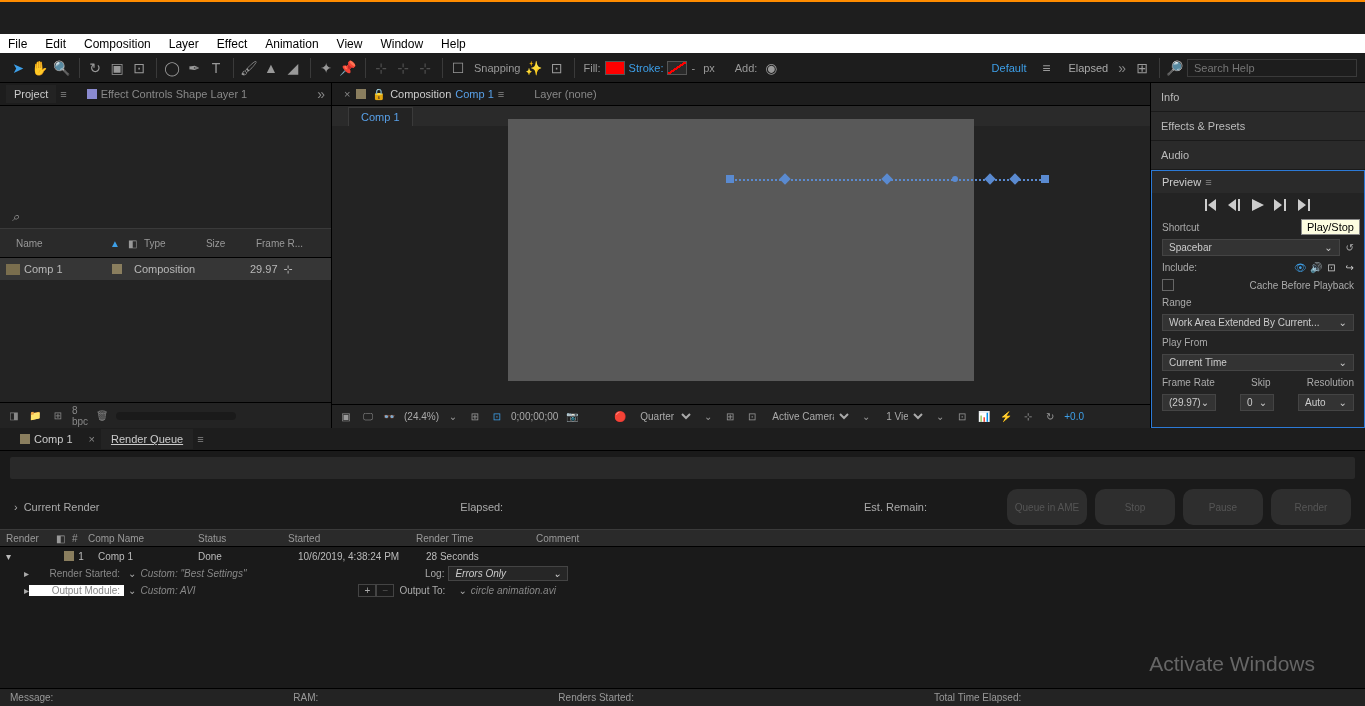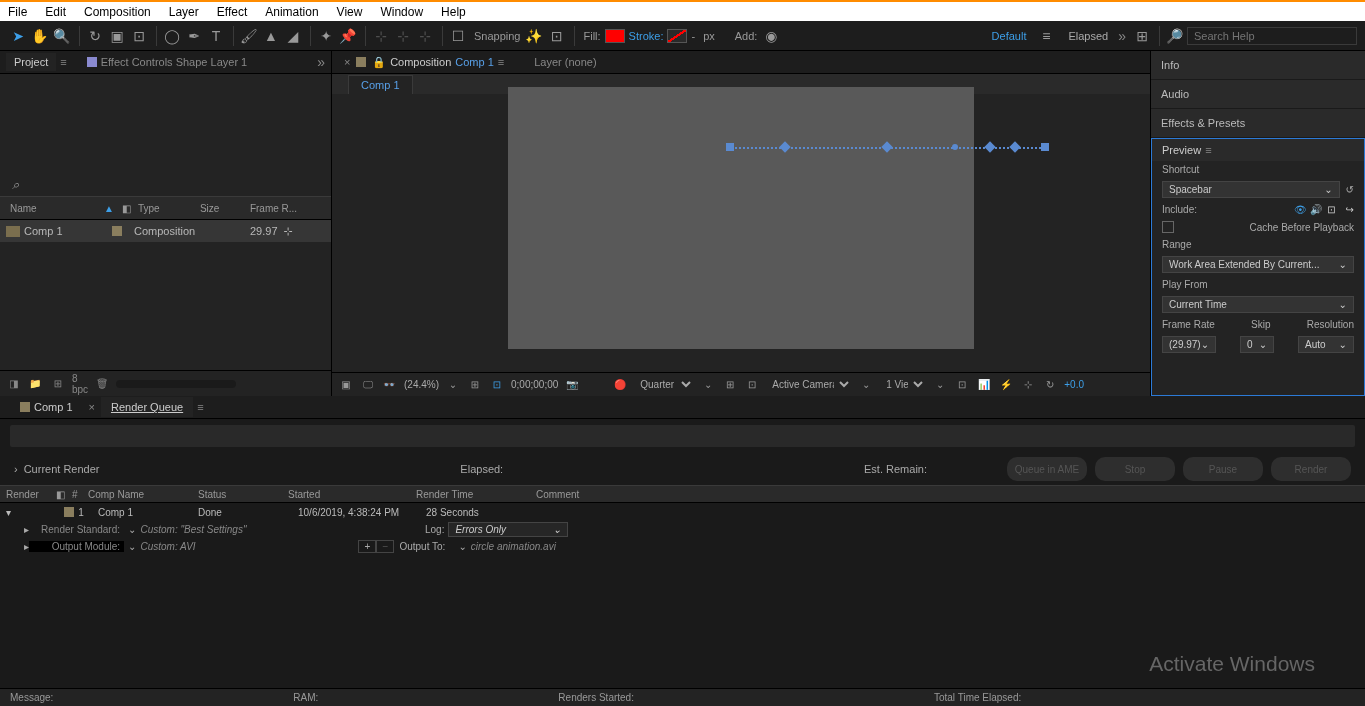--- a/index.html
+++ b/index.html
@@ -1,18 +1,18 @@
 <!DOCTYPE html>
 <html><head>
 <meta charset="utf-8">
 <style>
 * { margin: 0; padding: 0; box-sizing: border-box; font-family: "Segoe UI", Arial, sans-serif; }
 body { background: #1e1e1e; color: #b8b8b8; font-size: 11px; width: 1365px; height: 706px; overflow: hidden; position: relative; }
 .orange-top { height: 2px; background: #ff8c00; }
-.menubar { background: #fff; color: #000; height: 19px; display: flex; align-items: center; padding-left: 8px; font-size: 12px; }
+.menubar { background: #fff; color: #000; height: 19px; display: flex; align-items: center; padding-left: 8px; font-size: 12px; margin-top: 32px; }
 .menubar span { margin-right: 18px; cursor: pointer; }
 .toolbar { background: #1d1d1d; height: 30px; display: flex; align-items: center; padding: 0 8px; border-bottom: 1px solid #000; }
 .tool-icon { width: 20px; height: 20px; display: flex; align-items: center; justify-content: center; margin-right: 2px; color: #999; font-size: 14px; cursor: pointer; }
 .tool-sep { width: 1px; height: 20px; background: #3a3a3a; margin: 0 5px; }
 .tool-text { color: #999; font-size: 11px; margin: 0 4px; }
 .swatch { width: 20px; height: 14px; border: 1px solid #555; }
 .fill-red { background: #ff0000; }
 .stroke-none { background: linear-gradient(to bottom right, transparent 45%, red 45%, red 55%, transparent 55%), #2a2a2a; }
 .workspace-sel { color: #aaa; font-size: 11px; margin: 0 10px; }
 .search-help { background: #1d1d1d; border: 1px solid #3a3a3a; color: #888; padding: 2px 6px; font-size: 11px; width: 170px; }
@@ -25,21 +25,21 @@
 .panel-tabs { display: flex; align-items: center; background: #1d1d1d; height: 23px; border-bottom: 1px solid #000; padding-left: 6px; font-size: 11px; }
 .panel-tab { padding: 3px 8px; color: #ccc; display: flex; align-items: center; gap: 4px; }
 .panel-tab.active { background: #232323; color: #ccc; }
 .panel-tab.inactive { color: #888; }
 .menu-icon { color: #888; margin-left: 4px; cursor: pointer; }
 .close-x { color: #888; cursor: pointer; margin-left: 6px; }
 .overflow-arrows { color: #888; margin-left: auto; margin-right: 6px; cursor: pointer; font-size: 14px; }
 
 .project-body { flex: 1; background: #232323; }
 .search-row-proj { padding: 3px 12px; color: #999; font-size: 13px; font-style: italic; }
-.project-header { display: flex; background: #2a2a2a; border-top: 1px solid #3a3a3a; border-bottom: 1px solid #000; height: 24px; align-items: center; font-size: 10px; padding-left: 6px; }
+.project-header { display: flex; background: #2a2a2a; border-top: 1px solid #3a3a3a; border-bottom: 1px solid #000; height: 30px; align-items: center; font-size: 10px; padding-left: 12px; }
 .ph-col { padding: 0 4px; color: #999; }
 .project-row { display: flex; align-items: center; height: 22px; background: #363636; padding-left: 6px; }
 .comp-icon { width: 14px; height: 11px; background: #7a6e4e; display: inline-block; margin-right: 4px; }
 .solid-icon { width: 10px; height: 10px; background: #8a7e5e; display: inline-block; }
 
 .project-footer { height: 26px; background: #232323; display: flex; align-items: center; padding: 0 6px; gap: 6px; font-size: 10px; color: #888; border-top: 1px solid #000; }
 .pf-icon { width: 16px; height: 14px; display: flex; align-items: center; justify-content: center; cursor: pointer; }
 .bpc-slider { width: 120px; height: 8px; background: #1a1a1a; border-radius: 4px; }
 
 .comp-tabs { display: flex; align-items: center; background: #1d1d1d; height: 23px; padding-left: 6px; border-bottom: 1px solid #000; }
@@ -69,21 +69,21 @@
 
 .bottom-area { height: 310px; background: #1a1a1a; display: flex; flex-direction: column; }
 .bot-tabs { display: flex; align-items: center; background: #1d1d1d; height: 23px; padding-left: 10px; border-bottom: 1px solid #000; }
 .bot-tab { padding: 4px 10px; color: #ccc; font-size: 11px; display: flex; align-items: center; gap: 4px; }
 .bot-tab.active { background: #232323; text-decoration: underline; }
 
 .render-status-bar { height: 22px; background: #292929; margin: 6px 10px; border-radius: 2px; }
 .current-render-row { display: flex; align-items: center; padding: 4px 14px; font-size: 11px; color: #aaa; }
 .cr-spacer { flex: 1; }
 .render-btns { display: flex; gap: 8px; }
-.render-btn { background: #2e2e2e; color: #555; width: 80px; height: 24px; border-radius: 10px; display: flex; align-items: center; justify-content: center; font-size: 10px; }
+.render-btn { background: #2e2e2e; color: #555; width: 80px; height: 36px; border-radius: 10px; display: flex; align-items: center; justify-content: center; font-size: 10px; }
 
 .render-header { display: flex; background: #2a2a2a; border-top: 1px solid #3a3a3a; border-bottom: 1px solid #000; font-size: 10px; color: #999; height: 18px; align-items: center; }
 .rh { padding: 0 6px; }
 .render-row { display: flex; align-items: center; height: 18px; padding-left: 6px; font-size: 10px; color: #bbb; }
 .settings-row { display: flex; align-items: center; height: 17px; padding-left: 24px; font-size: 10px; color: #aaa; }
 .sr-label { width: 95px; text-align: right; color: #888; padding-right: 4px; }
 .sr-val { color: #888; font-style: italic; }
 .sr-link { color: #888; font-style: italic; }
 .log-drop { background: #262626; color: #ccc; border: 1px solid #444; font-size: 10px; padding: 1px 6px; width: 120px; display: flex; justify-content: space-between; font-style: italic; }
 
@@ -250,26 +250,44 @@
       <span class="vf-icon">📊</span>
       <span class="vf-icon">⚡</span>
       <span class="vf-icon">⊹</span>
       <span class="vf-icon">↻</span>
       <span class="blue-num">+0.0</span>
     </div>
   </div>
 
   <div class="right-col">
     <div class="right-panel-title">Info</div>
+    <div class="right-panel-title">Effects &amp; Presets</div>
     <div class="right-panel-title">Audio</div>
-    <div class="right-panel-title">Effects &amp; Presets</div>
     <div class="preview-panel">
       <div class="preview-header">
         <span>Preview</span>
         <span class="menu-icon">≡</span>
+      </div>
+      <div class="playback-row" style="position:relative">
+        <span class="play-btn"><svg width="14" height="12">
+              <path d="M1 0v12h2V0zM12 0L4 6l8 6z"></path>
+            </svg></span>
+        <span class="play-btn"><svg width="14" height="12">
+              <path d="M8 0L0 6l8 6zM10 0v12h2V0z"></path>
+            </svg></span>
+        <span class="play-btn"><svg width="12" height="12">
+              <path d="M0 0l12 6-12 6z"></path>
+            </svg></span>
+        <span class="play-btn"><svg width="14" height="12">
+              <path d="M0 0l8 6-8 6zM10 0v12h2V0z"></path>
+            </svg></span>
+        <span class="play-btn"><svg width="14" height="12">
+              <path d="M0 0l8 6-8 6zM10 0v12h2V0z"></path>
+            </svg></span>
+        <span class="tooltip" style="top:26px;right:4px">Play/Stop</span>
       </div>
       <div class="prev-row">
         <span>Shortcut</span>
       </div>
       <div class="prev-row">
         <span class="prev-dropdown">
             <span>Spacebar</span>
             <span>⌄</span>
           </span>
         <span style="margin-left:6px">↺</span>
@@ -369,32 +387,32 @@
     <span style="width:50px"></span>
     <span class="solid-icon"></span>
     <span style="width:14px;text-align:center">1</span>
     <span style="width:110px;padding-left:10px">Comp 1</span>
     <span style="width:100px">Done</span>
     <span style="width:128px">10/6/2019, 4:38:24 PM</span>
     <span>28 Seconds</span>
   </div>
   <div class="settings-row">
     <span>▸</span>
-    <span class="sr-label">Render Standard:</span>
+    <span class="sr-label">Render Started:</span>
     <span style="margin:0 4px">⌄</span>
     <span class="sr-val" style="width:258px">Custom: "Best Settings"</span>
     <span style="width:50px;text-align:right;padding-right:4px">Log:</span>
     <span class="log-drop">
         <span>Errors Only</span>
         <span>⌄</span>
       </span>
   </div>
   <div class="settings-row">
     <span>▸</span>
-    <span class="sr-label" style="background:#000000">Output Module:</span>
+    <span class="sr-label" style="background:#ffffff">Output Module:</span>
     <span style="margin:0 4px">⌄</span>
     <span class="sr-val" style="width:218px">Custom: AVI</span>
     <span style="width:18px;text-align:center;border:1px solid #444">+</span>
     <span style="width:18px;text-align:center;border:1px solid #444;color:#555">−</span>
     <span style="width:60px;text-align:center;padding-right:4px">Output To:</span>
     <span style="margin:0 4px">⌄</span>
     <span class="sr-link">circle animation.avi</span>
   </div>
 </div>
 

